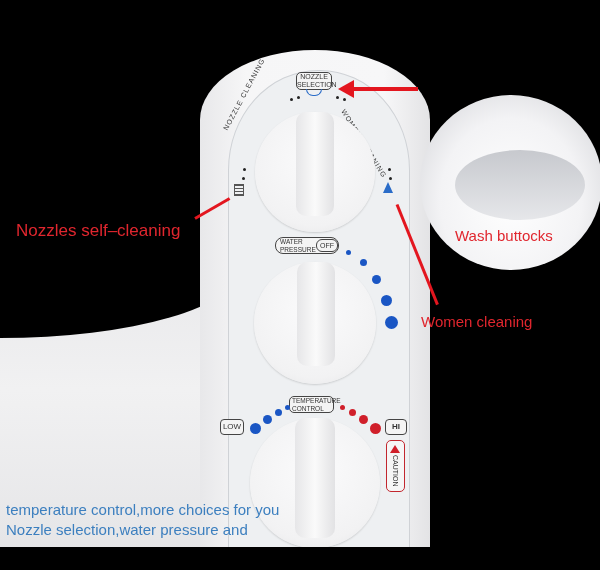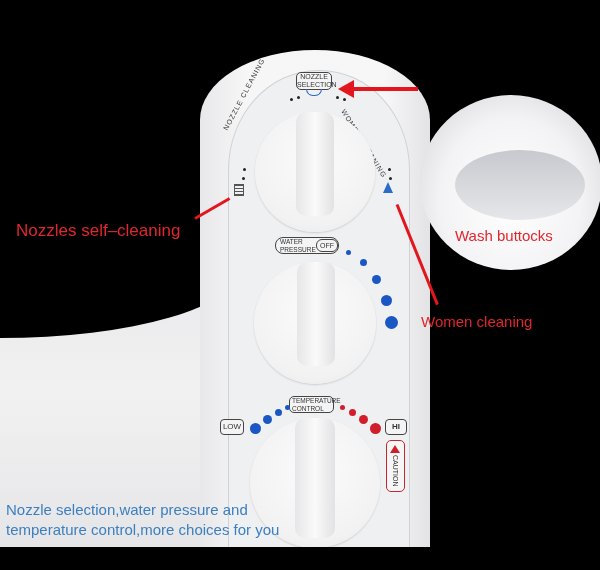--- a/index.html
+++ b/index.html
@@ -106,17 +106,17 @@
 
 <div class="abs arrow" style="left:195px;top:217px;width:40px;transform:rotate(-30deg);height:3px;"></div>
 
 <div class="abs arrow" style="left:397px;top:203px;width:108px;height:3px;transform:rotate(68deg);"></div>
 
 <div class="abs red" style="left:16px;top:221px;font-size:17px;">Nozzles self–cleaning</div>
 <div class="abs red" style="left:455px;top:227px;font-size:15px;">Wash buttocks</div>
 <div class="abs red" style="left:421px;top:313px;font-size:15px;">Women cleaning</div>
 
 <div class="abs caption-text" style="left:6px;top:500px;">
+  <div>temperature control,more choices for you</div>
   <div>Nozzle selection,water pressure and</div>
-  <div>temperature control,more choices for you</div>
 </div>
 
 <div class="abs" style="left:0;top:547px;width:600px;height:23px;background:#000;"></div>
 
 </body></html>

